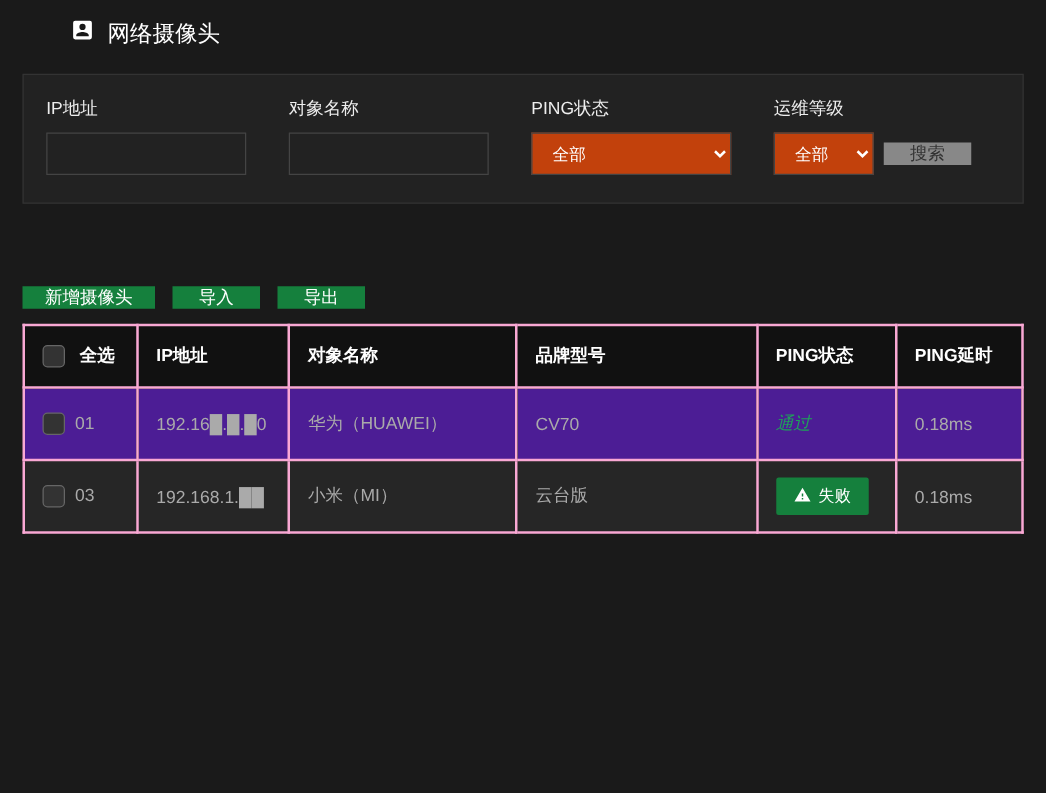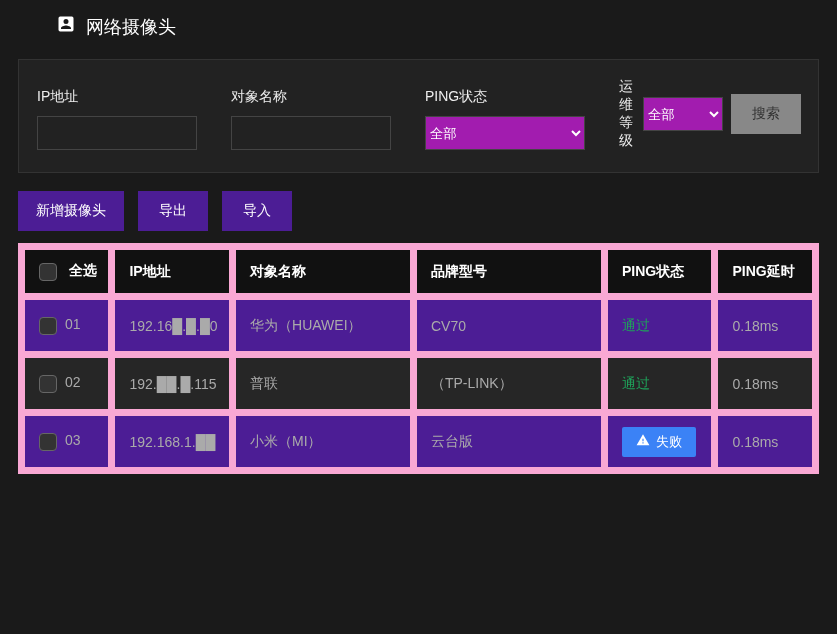--- a/index.html
+++ b/index.html
@@ -42,62 +42,63 @@
   }
   .filter-field input[type=text] {
     background: #222;
     border: 1px solid #444;
     height: 34px;
     width: 160px;
     color: #fff;
     padding: 0 8px;
   }
   .filter-field select {
-    background: #a21caf;
+    background: #c2410c;
     border: 1px solid #444;
     height: 34px;
     color: #fff;
-    padding: 0 0;
+    padding: 0 12px;
   }
   .filter-field.ping select { width: 160px; }
-  .filter-field.level { flex-direction: row; }
+  .filter-field.level { flex-direction: column; }
   .level-row { display: flex; gap: 8px; align-items: center; }
   .level-row select { width: 80px; }
   .btn {
-    height: 40px;
+    height: 18px;
     border: none;
     cursor: pointer;
     font-size: 14px;
     padding: 0 18px;
   }
   .btn-search {
     background: #888;
     color: #333;
     width: 70px;
     padding: 0;
   }
   .action-bar {
     margin: 18px 18px 0 18px;
     display: flex;
     gap: 14px;
   }
   .btn-primary {
-    background: #4c1d95;
+    background: #15803d;
     color: #fff;
     min-width: 70px;
+    margin-top: 48px;
   }
   .btn-primary.wide { min-width: 100px; }
   .data-table {
     margin: 12px 18px 0 18px;
     border-collapse: collapse;
     width: calc(100% - 36px);
     table-layout: fixed;
   }
   .data-table th, .data-table td {
-    border: 7px solid #f9a8d4;
+    border: 2px solid #f9a8d4;
     padding: 0 14px;
     text-align: left;
     height: 58px;
     vertical-align: middle;
     overflow: hidden;
     white-space: nowrap;
   }
   .data-table thead th {
     background: #111;
     color: #fff;
@@ -120,28 +121,28 @@
   .chk {
     appearance: none;
     width: 18px; height: 18px;
     border: 1px solid #666;
     border-radius: 4px;
     background: #333;
     vertical-align: middle;
     margin-right: 8px;
     cursor: pointer;
   }
-  .status-pass { color: #1fa15a; }
+  .status-pass { color: #1fa15a; font-style: italic; }
   .status-fail {
-    background: #3b82f6;
+    background: #15803d;
     color: #fff;
     padding: 6px 14px;
     border-radius: 2px;
     display: inline-flex;
-    align-items: flex-start;
+    align-items: center;
     gap: 6px;
     font-size: 13px;
   }
   .status-fail svg { width: 14px; height: 14px; fill: #fff; }
 </style>
 </head>
 <body>
 
 <div class="page-header">
   <span>
@@ -173,22 +174,22 @@
       <select>
         <option>全部</option>
       </select>
       <button class="btn btn-search">搜索</button>
     </div>
   </div>
 </div>
 
 <div class="action-bar">
   <button class="btn btn-primary wide">新增摄像头</button>
+  <button class="btn btn-primary">导入</button>
   <button class="btn btn-primary">导出</button>
-  <button class="btn btn-primary">导入</button>
 </div>
 
 <table class="data-table">
   <colgroup>
     <col class="col-check">
       <col class="col-ip">
       <col class="col-name">
     <col class="col-model">
       <col class="col-ping">
       <col class="col-delay">
@@ -209,28 +210,20 @@
   <tbody id="tbody">
       <tr>
         <td><input type="checkbox" class="chk" style=""><span>01</span></td>
         <td>192.16█.█.█0</td>
         <td>华为（HUAWEI）</td>
         <td>CV70</td>
         <td><span class="status-pass">通过</span></td>
         <td>0.18ms</td>
       </tr>
       <tr>
-        <td><input type="checkbox" class="chk" style=""><span>02</span></td>
-        <td>192.██.█.115</td>
-        <td>普联</td>
-        <td>（TP-LINK）</td>
-        <td><span class="status-pass">通过</span></td>
-        <td>0.18ms</td>
-      </tr>
-      <tr>
         <td><input type="checkbox" class="chk" style=""><span>03</span></td>
         <td>192.168.1.██</td>
         <td>小米（MI）</td>
         <td>云台版</td>
         <td><span class="status-fail">
             <span><svg viewBox="0 0 24 24">
                 <path d="M1 21h22L12 2 1 21zm12-3h-2v-2h2v2zm0-4h-2v-4h2v4z"></path>
               </svg></span>
             <span>失败</span>
           </span></td>

